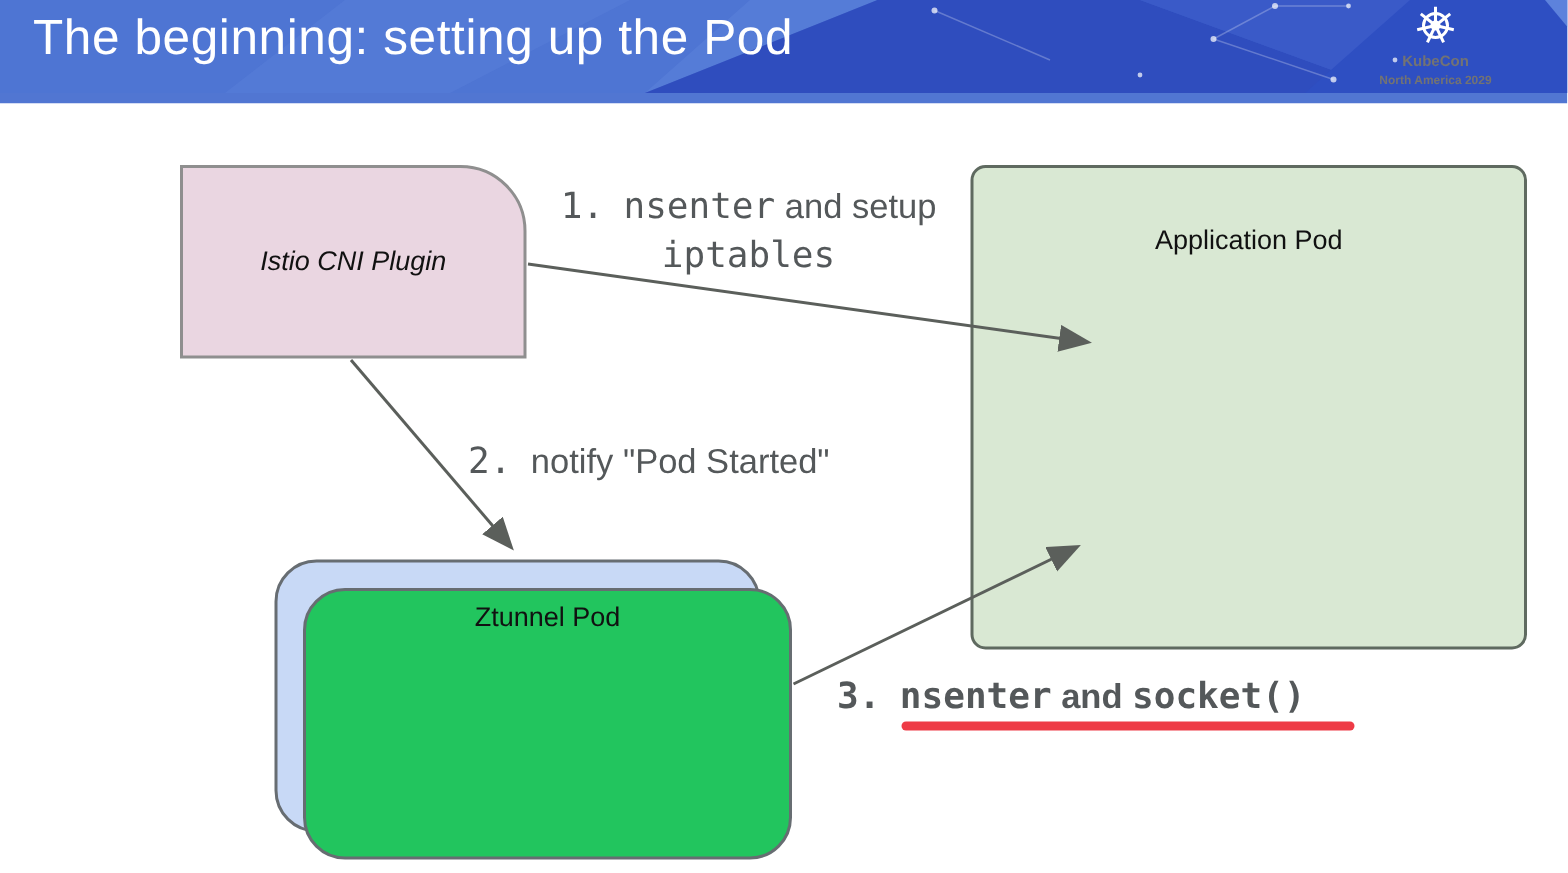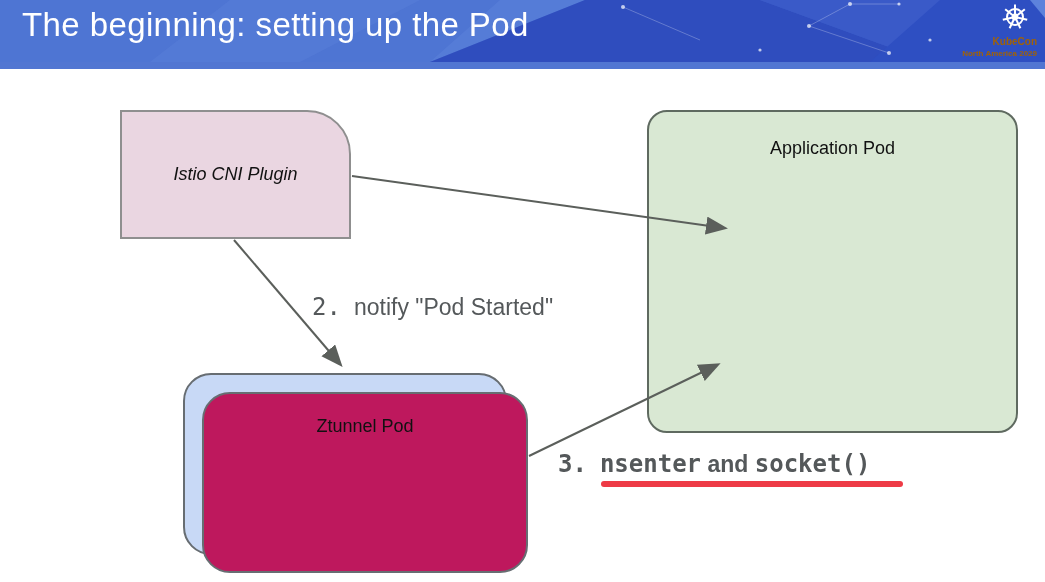--- a/index.html
+++ b/index.html
@@ -10,51 +10,51 @@
   
   .header{position:absolute;left:0;top:0;width:1045px;height:69px;}
   .header svg.bg{position:absolute;left:0;top:0;}
   .slide-title{
     position:absolute;left:22px;top:6px;margin:0;
     color:#ffffff;font-size:33px;font-weight:500;letter-spacing:.4px;
     white-space:nowrap;
   }
   .logos{
     position:absolute;top:4px;right:8px;width:160px;
-    display:flex;flex-direction:column;align-items:flex-end;color:#a16207;
+    display:flex;flex-direction:column;align-items:center;color:#737373;
   }
   .logo-row{display:flex;gap:16px;align-items:flex-end;}
   .logo-col{display:flex;flex-direction:column;align-items:center;gap:2px;}
   .logo-label{font-size:10px;font-weight:bold;white-space:nowrap;}
   .event-label{font-size:8px;font-weight:bold;margin-top:2px;white-space:nowrap;}
   
   .box{
     position:absolute;box-sizing:border-box;
     display:flex;justify-content:center;
     font-size:18px;color:#111;
   }
   .box-istio{
     left:120px;top:110px;width:231px;height:129px;
     background:#ead6e1;border:2px solid #8f8f8f;
     border-radius:0 44px 0 0;align-items:center;font-style:italic;
   }
   .box-app{
     left:647px;top:110px;width:371px;height:323px;
     background:#d9e8d3;border:2px solid #5f6a60;
-    border-radius:20px;align-items:flex-start;padding-top:26px;
+    border-radius:10px;align-items:flex-start;padding-top:38px;
   }
   .box-zt-back{
     left:183px;top:373px;width:324px;height:182px;
     background:#c8d9f6;border:2px solid #676d72;
     border-radius:28px;
   }
   .box-zt-front{
     left:202px;top:392px;width:326px;height:181px;
-    background:#be185d;border:2px solid #676d72;
-    border-radius:28px;align-items:flex-start;padding-top:22px;
+    background:#22c55e;border:2px solid #676d72;
+    border-radius:28px;align-items:flex-start;padding-top:7px;
   }
   
   svg.arrows{position:absolute;left:0;top:0;pointer-events:none;}
   
   .step{
     position:absolute;color:#54585a;font-size:23px;line-height:33px;
     white-space:nowrap;
   }
   .step .mono{font-family:"DejaVu Sans Mono","Liberation Mono",monospace;font-size:24px;}
   .step .num{margin-right:13px;}
@@ -143,20 +143,25 @@
         <path d="M0,0 L11,4.5 L0,9 z" fill="#5b5f5b"></path>
       </marker>
     </defs>
     <g stroke="#5b5f5b" stroke-width="2" fill="none">
       <line x1="352" y1="176" x2="724" y2="228" marker-end="url(#ah)"></line>
       <line x1="234" y1="240" x2="340" y2="364" marker-end="url(#ah)"></line>
       <line x1="529" y1="456" x2="717" y2="365" marker-end="url(#ah)"></line>
     </g>
   </svg>
 
+  <div class="step step1">
+    <span class="mono num">1.</span><span class="mono">nsenter</span>
+    <span>and setup</span><br>
+    <span class="mono">iptables</span>
+  </div>
 
   <div class="step step2">
     <span class="mono num">2.</span><span>notify "Pod Started"</span>
   </div>
 
   <div class="step step3">
     <span class="mono num">3.</span><span class="mono">nsenter</span>
     <span>and</span>
     <span class="mono">socket()</span>
   </div>

